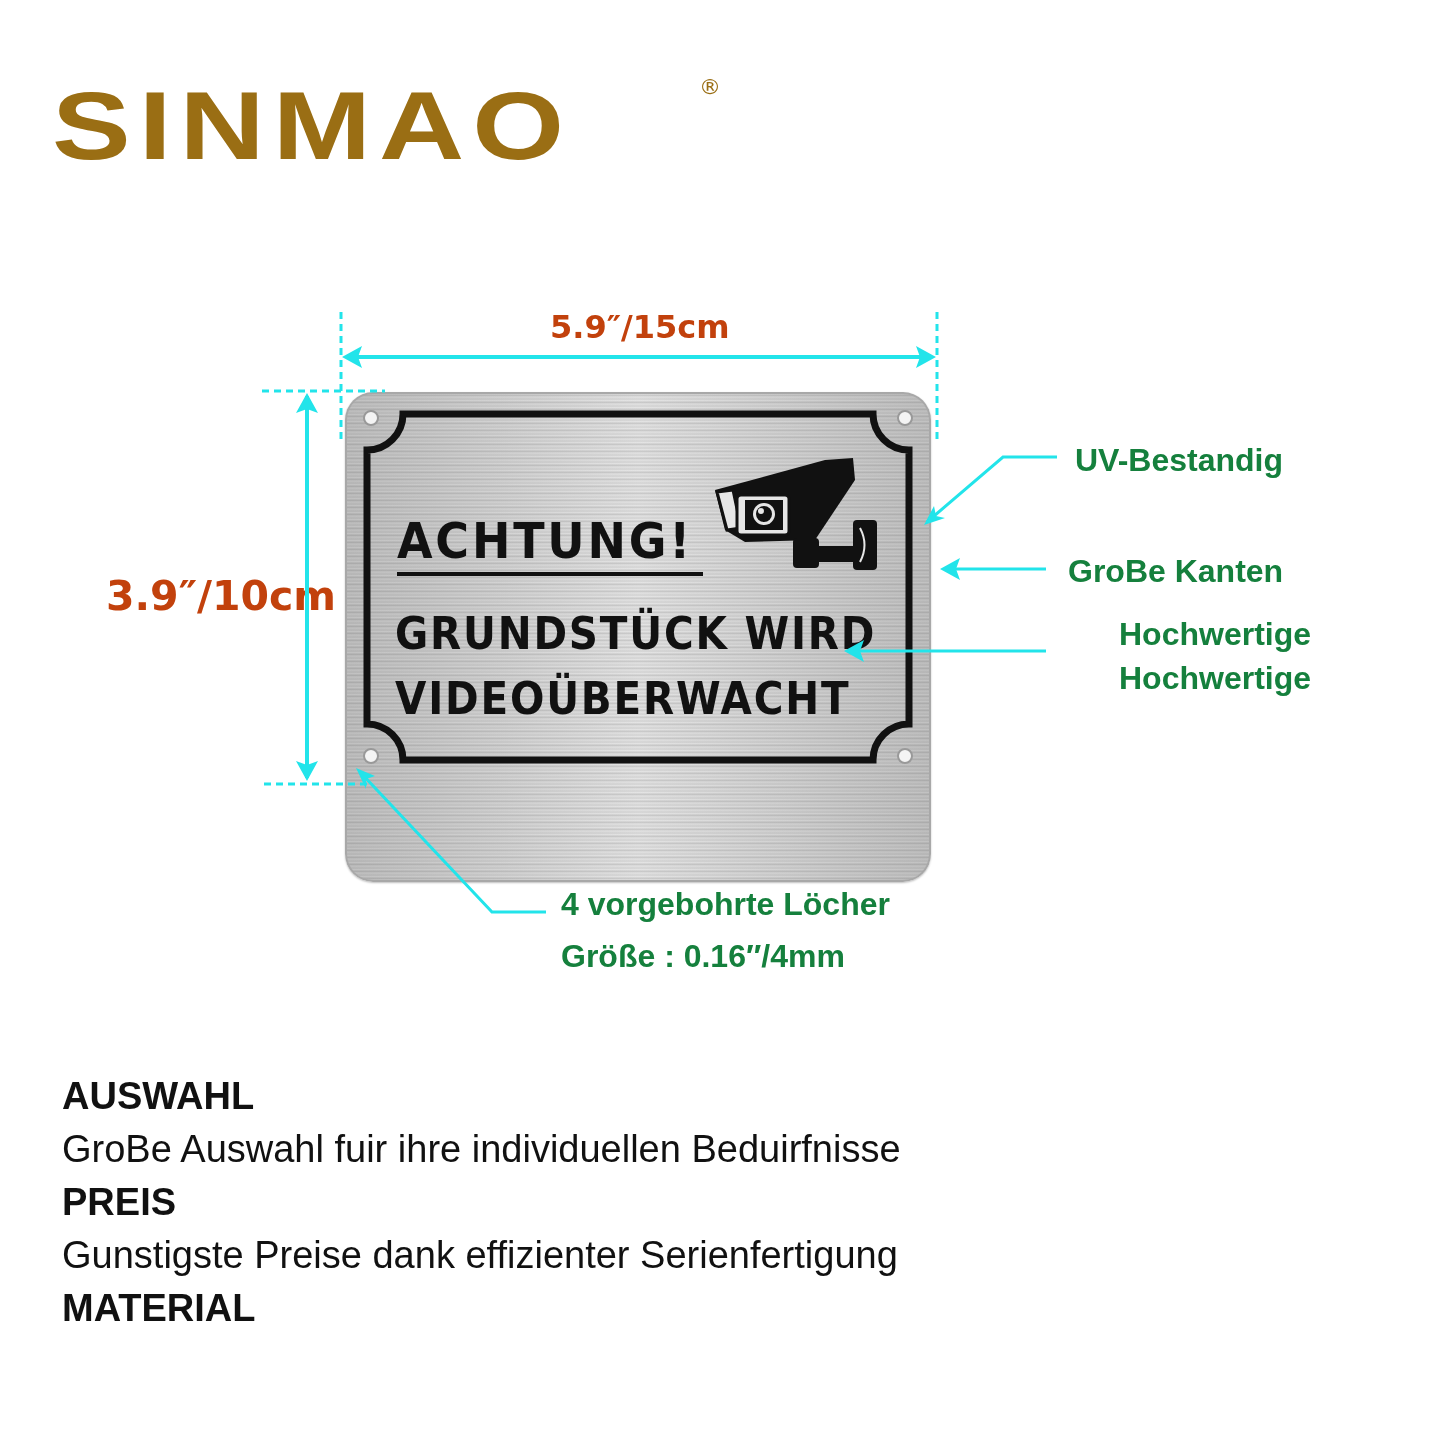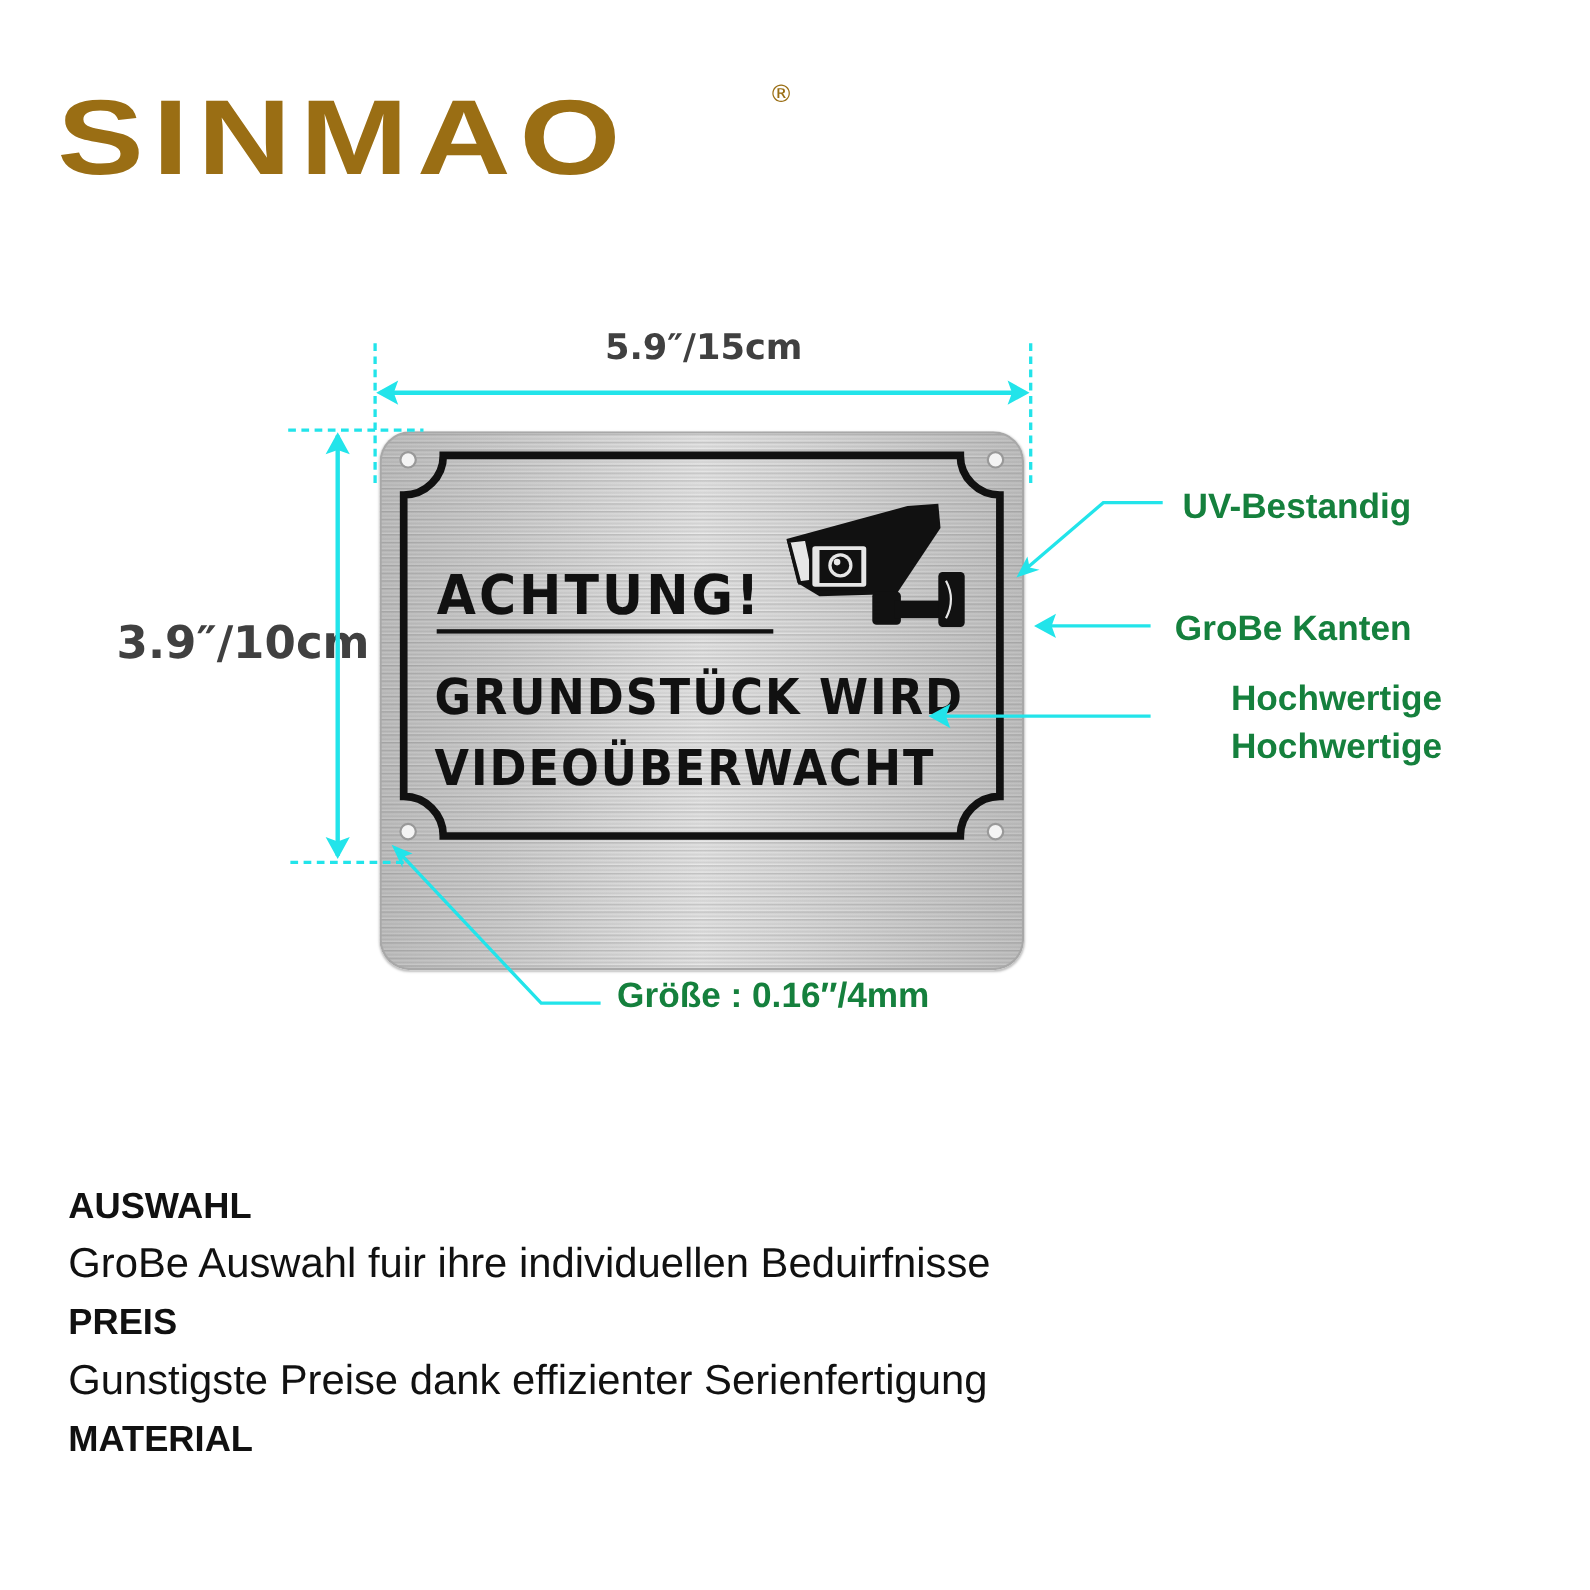--- a/index.html
+++ b/index.html
@@ -4,21 +4,21 @@
 <style>
   html, body { margin: 0; padding: 0; background: #ffffff; }
   body { width: 1445px; height: 1445px; position: relative; overflow: hidden; font-family: "DejaVu Sans", sans-serif; }
 
   .logo { position: absolute; left: 52px; top: 80px; height: 110px; }
   .logo-text { position: absolute; left: 0; top: 0; font-family: "Liberation Sans", sans-serif; font-weight: bold; font-size: 118px; letter-spacing: 8px; color: #9a6e14; line-height: 110px; transform: scaleY(0.82); transform-origin: top left; white-space: nowrap; }
   .logo-reg { position: absolute; left: 647px; top: -6px; font-family: "DejaVu Sans", sans-serif; font-size: 22px; color: #9a6e14; }
 
   .overlay { position: absolute; left: 0; top: 0; width: 1445px; height: 1445px; pointer-events: none; }
 
-  .dim-text { position: absolute; font-family: "DejaVu Sans", sans-serif; font-weight: bold; color: #404040; white-space: nowrap; }
+  .dim-text { position: absolute; font-family: "DejaVu Sans", sans-serif; font-weight: bold; color: #c2410c; white-space: nowrap; margin-top: 12px; }
   .dim-width { left: 550px; top: 296px; font-size: 32px; }
   .dim-height { left: 106px; top: 560px; font-size: 41px; }
 
   .callout { position: absolute; font-family: Liberation Sans, sans-serif; font-weight: bold; color: #15803d; white-space: nowrap; font-size: 32px; line-height: 44px; }
   .callout-uv { left: 1075px; top: 438px; }
   .callout-kanten { left: 1068px; top: 549px; }
   .callout-bild { left: 1075px; top: 612px; margin-left: 44px; }
   .callout-holes { left: 561px; top: 878px; line-height: 52px; }
 
   .sign { position: absolute; left: 345px; top: 392px; width: 586px; height: 490px; border-radius: 28px;
@@ -28,21 +28,21 @@
           box-shadow: inset 0 0 0 2px #a8a8a8, 0 1px 2px rgba(0,0,0,0.25); }
   .sign-frame { position: absolute; left: 0; top: 0; width: 586px; height: 390px; }
   .sign-title { position: absolute; left: 52px; top: 120px; font-family: "DejaVu Sans", sans-serif; font-weight: bold; font-size: 50px; letter-spacing: 3px; color: #111; transform: scaleX(0.92); transform-origin: left top; white-space: nowrap; }
   .sign-underline { position: absolute; left: 52px; top: 180px; width: 306px; height: 4px; background: #111; }
   .sign-line { position: absolute; left: 50px; font-family: "DejaVu Sans", sans-serif; font-weight: bold; font-size: 45px; letter-spacing: 2px; color: #111; white-space: nowrap; transform: scaleX(0.9); transform-origin: left top; }
   .sign-line-1 { top: 215px; }
   .sign-line-2 { top: 280px; }
   .camera { position: absolute; left: 360px; top: 58px; width: 180px; height: 125px; }
 
   .features { position: absolute; left: 62px; top: 1070px; font-family: "Liberation Sans", sans-serif; color: #111; }
-  .feat-head { font-weight: bold; font-size: 33px; line-height: 52px; }
+  .feat-head { font-weight: bold; font-size: 38px; line-height: 52px; }
   .feat-desc { font-size: 38px; line-height: 54px; }
 </style>
 </head>
 <body>
 
 <div class="logo">
   <div class="logo-text">SINMAO</div>
   <div class="logo-reg">®</div>
 </div>
 
@@ -116,20 +116,21 @@
   </g>
 </svg>
 
 <div class="callout callout-uv">UV-Bestandig</div>
 <div class="callout callout-kanten">GroBe Kanten</div>
 <div class="callout callout-bild">
   <div>Hochwertige</div>
   <div>Hochwertige</div>
 </div>
 <div class="callout callout-holes">
+  <div>4 vorgebohrte Löcher</div>
   <div>Größe : 0.16″/4mm</div>
 </div>
 
 <div class="features">
   <div class="feat-head">AUSWAHL</div>
   <div class="feat-desc">GroBe Auswahl fuir ihre  individuellen Beduirfnisse</div>
   <div class="feat-head">PREIS</div>
   <div class="feat-desc">Gunstigste Preise dank effizienter Serienfertigung</div>
   <div class="feat-head">MATERIAL</div>
 </div>

